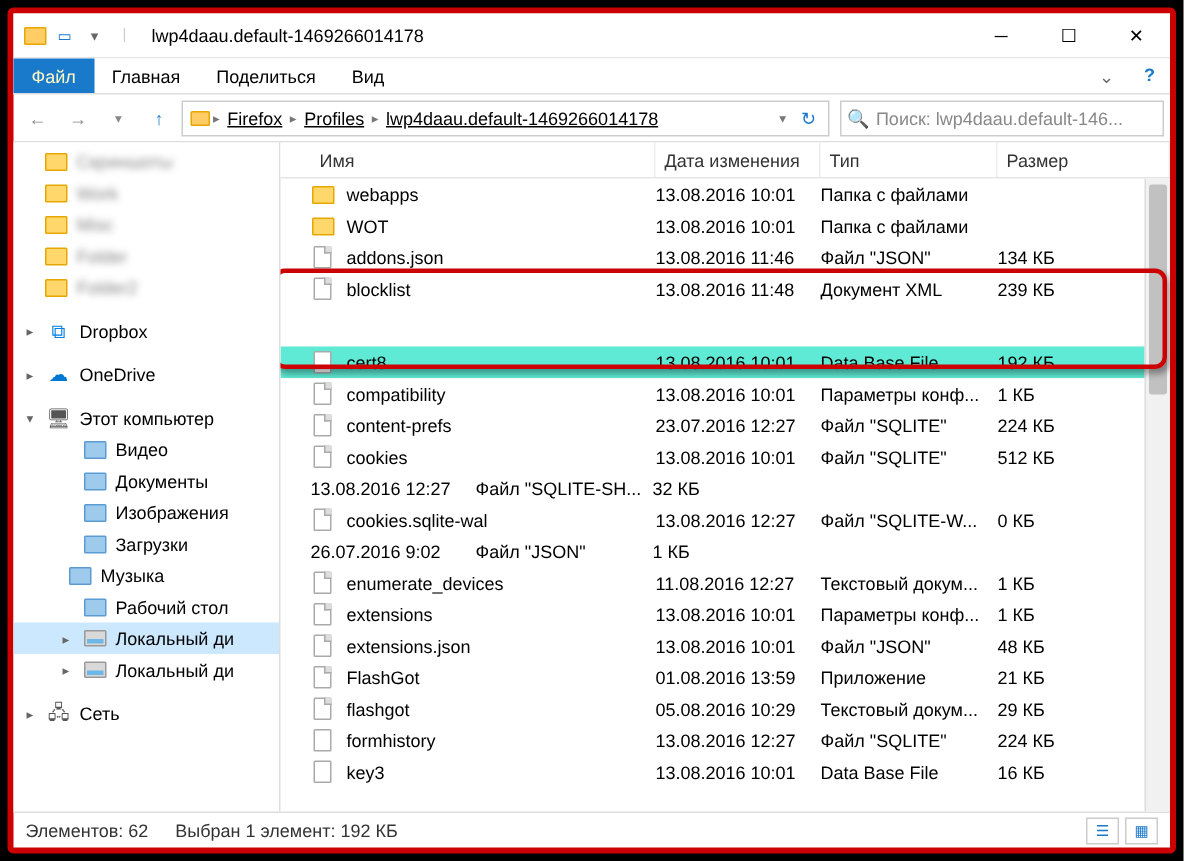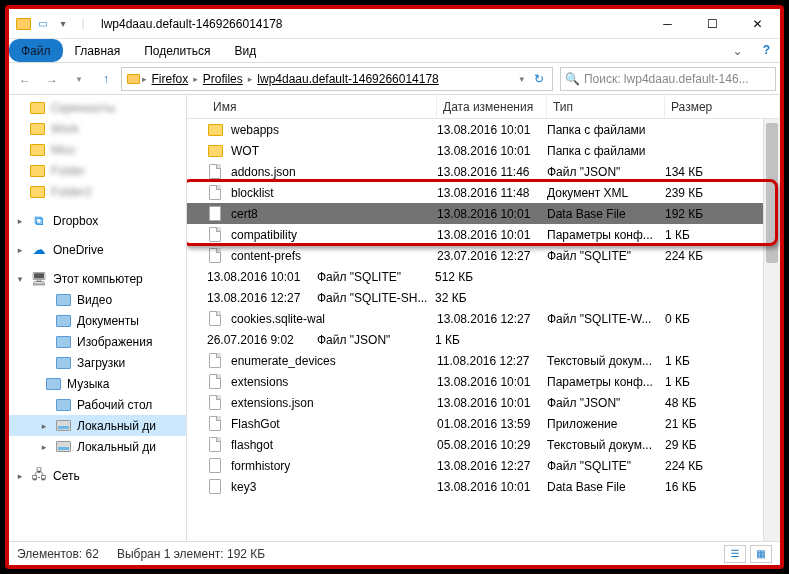--- a/index.html
+++ b/index.html
@@ -7,21 +7,21 @@
   .frame { width: 779px; height: 564px; background:#fff; border:4px solid #c00; border-radius:4px; display:flex; flex-direction:column; }
   .titlebar { height:30px; display:flex; align-items:center; background:#fff; border-bottom:1px solid #e5e5e5; }
   .titlebar .ticons { display:flex; gap:4px; padding:0 6px; align-items:center; }
   .ticon { width:16px; height:16px; display:inline-flex; align-items:center; justify-content:center; font-size:10px;}
   .folder-mini { width:15px; height:12px; background:#fc6; border:1px solid #e6a700; border-radius:1px; position:relative;}
   .title-text { font-size:12px; padding-left:4px; flex:1; }
   .winbtns { display:flex; height:100%;}
   .winbtn { width:45px; display:flex; align-items:center; justify-content:center; font-size:12px;}
   .ribbon-tabs { height:24px; display:flex; align-items:stretch; background:#fff; border-bottom:1px solid #ddd; font-size:12px;}
   .ribbon-tabs .tab { padding:4px 12px; display:flex; align-items:center; cursor:default;}
-  .ribbon-tabs .tab.file { background:#1979ca; color:#0f172a;border-radius:10px;}
+  .ribbon-tabs .tab.file { background:#1979ca; color:#fef9c3;}
   .ribbon-tabs .expand { margin-left:auto; padding:4px 10px; display:flex; align-items:center;}
   .ribbon-tabs .help { padding:4px 10px; color:#1979ca; font-weight:bold;}
   .navbar { height:32px; display:flex; align-items:center; padding:3px 4px; gap:3px; border-bottom:1px solid #ddd;}
   .navbtn { width:24px; height:24px; display:flex; align-items:center; justify-content:center; color:#888; border-radius:2px;}
   .navbtn.up { color:#1979ca;}
   .breadcrumb { flex:1; height:24px; border:1px solid #ccc; display:flex; align-items:center; padding:0 2px; font-size:12px; background:#fff;}
   .breadcrumb .c { padding:0 5px;text-decoration:underline;}
   .breadcrumb .sep { color:#777; font-size:9px;}
   .bc-icon { width:18px; display:flex; align-items:center; justify-content:center;}
   .bc-refresh { width:22px; text-align:center; color:#1979ca;}
@@ -42,21 +42,21 @@
   .cols { height:24px; display:flex; align-items:center; border-bottom:1px solid #e5e5e5; font-size:12px; color:#333; background:#fff;}
   .cols > div { padding:0 6px; border-right:1px solid #eee; height:100%; display:flex; align-items:center;}
   .c-indent { width:20px; border-right:none !important;}
   .c-name  { width:230px;}
   .c-date  { width:110px;}
   .c-type  { width:118px;}
   .c-size  { flex:1; justify-content:flex-start;}
   .list { flex:1; overflow:hidden; position:relative; font-size:12px;}
   .row { height:21px; display:flex; align-items:center; white-space:nowrap;}
   .row .c-name { display:flex; align-items:center; gap:8px;}
-  .row.sel { background:#737373;}
+  .row.sel { background:#5eead4;margin-top:28px;}
   .row .fi { width:16px; height:16px; display:flex; align-items:center; justify-content:center; font-size:13px;}
   .fi-folder { width:15px; height:12px; background:#ffd76a; border:1px solid #e6a700; border-radius:1px;}
   .fi-file { width:12px; height:15px; background:#fff; border:1px solid #aaa; border-radius:1px; position:relative;}
   .fi-file::after { content:""; position:absolute; top:-1px; right:-1px; width:4px; height:4px; background:#ddd; border-left:1px solid #aaa; border-bottom:1px solid #aaa;}
   .fi-db { width:12px; height:15px; background:#fff; border:1px solid #aaa; border-radius:1px;}
   .highlight-box { position:absolute; border:3px solid #c00; border-radius:8px; box-shadow: 2px 3px 4px rgba(0,0,0,0.35); pointer-events:none; left:-5px; right:2px;}
   .statusbar { height:24px; border-top:1px solid #ddd; display:flex; align-items:center; padding:0 8px; font-size:12px; gap:18px; color:#333;}
   .statusbar .views { margin-left:auto; display:flex; gap:4px;}
   .viewbtn { width:22px; height:18px; border:1px solid #ccc; display:flex; align-items:center; justify-content:center; font-size:10px; color:#1979ca;}
   .scrollbar-v { position:absolute; right:0; top:0; bottom:0; width:17px; background:#f1f1f1; border-left:1px solid #ddd;}
@@ -323,20 +323,26 @@
                 <span class="fi-file"></span>
               </span>
               <span>content-prefs</span>
             </div>
     <div class="c-date">23.07.2016 12:27</div>
     <div class="c-type">Файл "SQLITE"</div>
     <div class="c-size">224 КБ</div>
           </div>
           <div class="row">
             <div class="c-indent"></div>
+    <div class="c-name">
+              <span class="fi">
+                <span class="fi-file"></span>
+              </span>
+              <span>cookies</span>
+            </div>
     <div class="c-date">13.08.2016 10:01</div>
     <div class="c-type">Файл "SQLITE"</div>
     <div class="c-size">512 КБ</div>
           </div>
           <div class="row">
             <div class="c-indent"></div>
     <div class="c-date">13.08.2016 12:27</div>
     <div class="c-type">Файл "SQLITE-SH...</div>
     <div class="c-size">32 КБ</div>
           </div>

